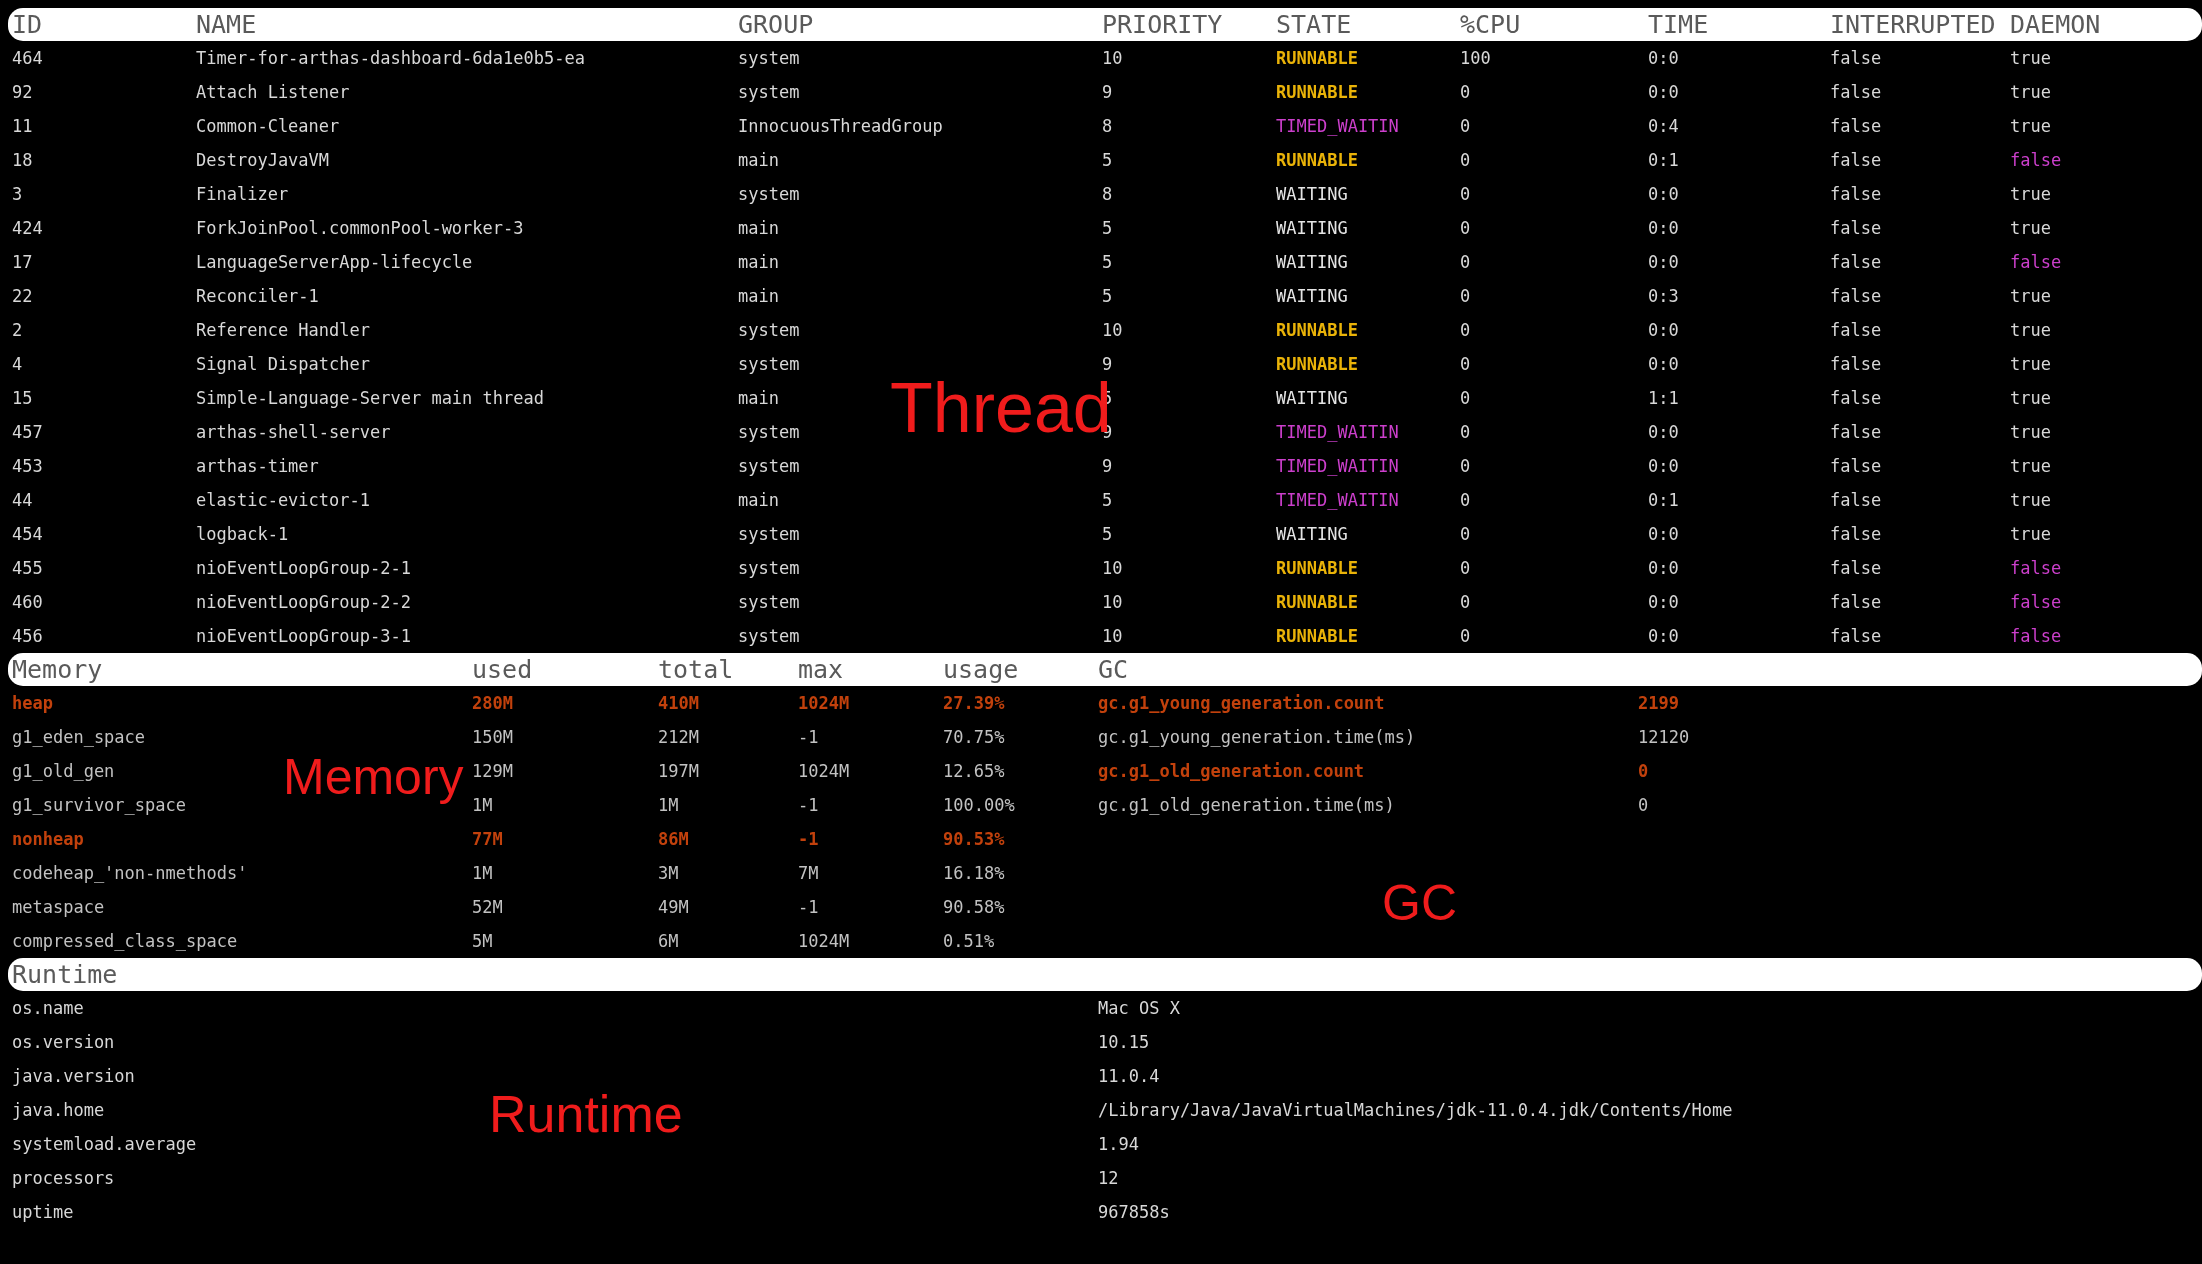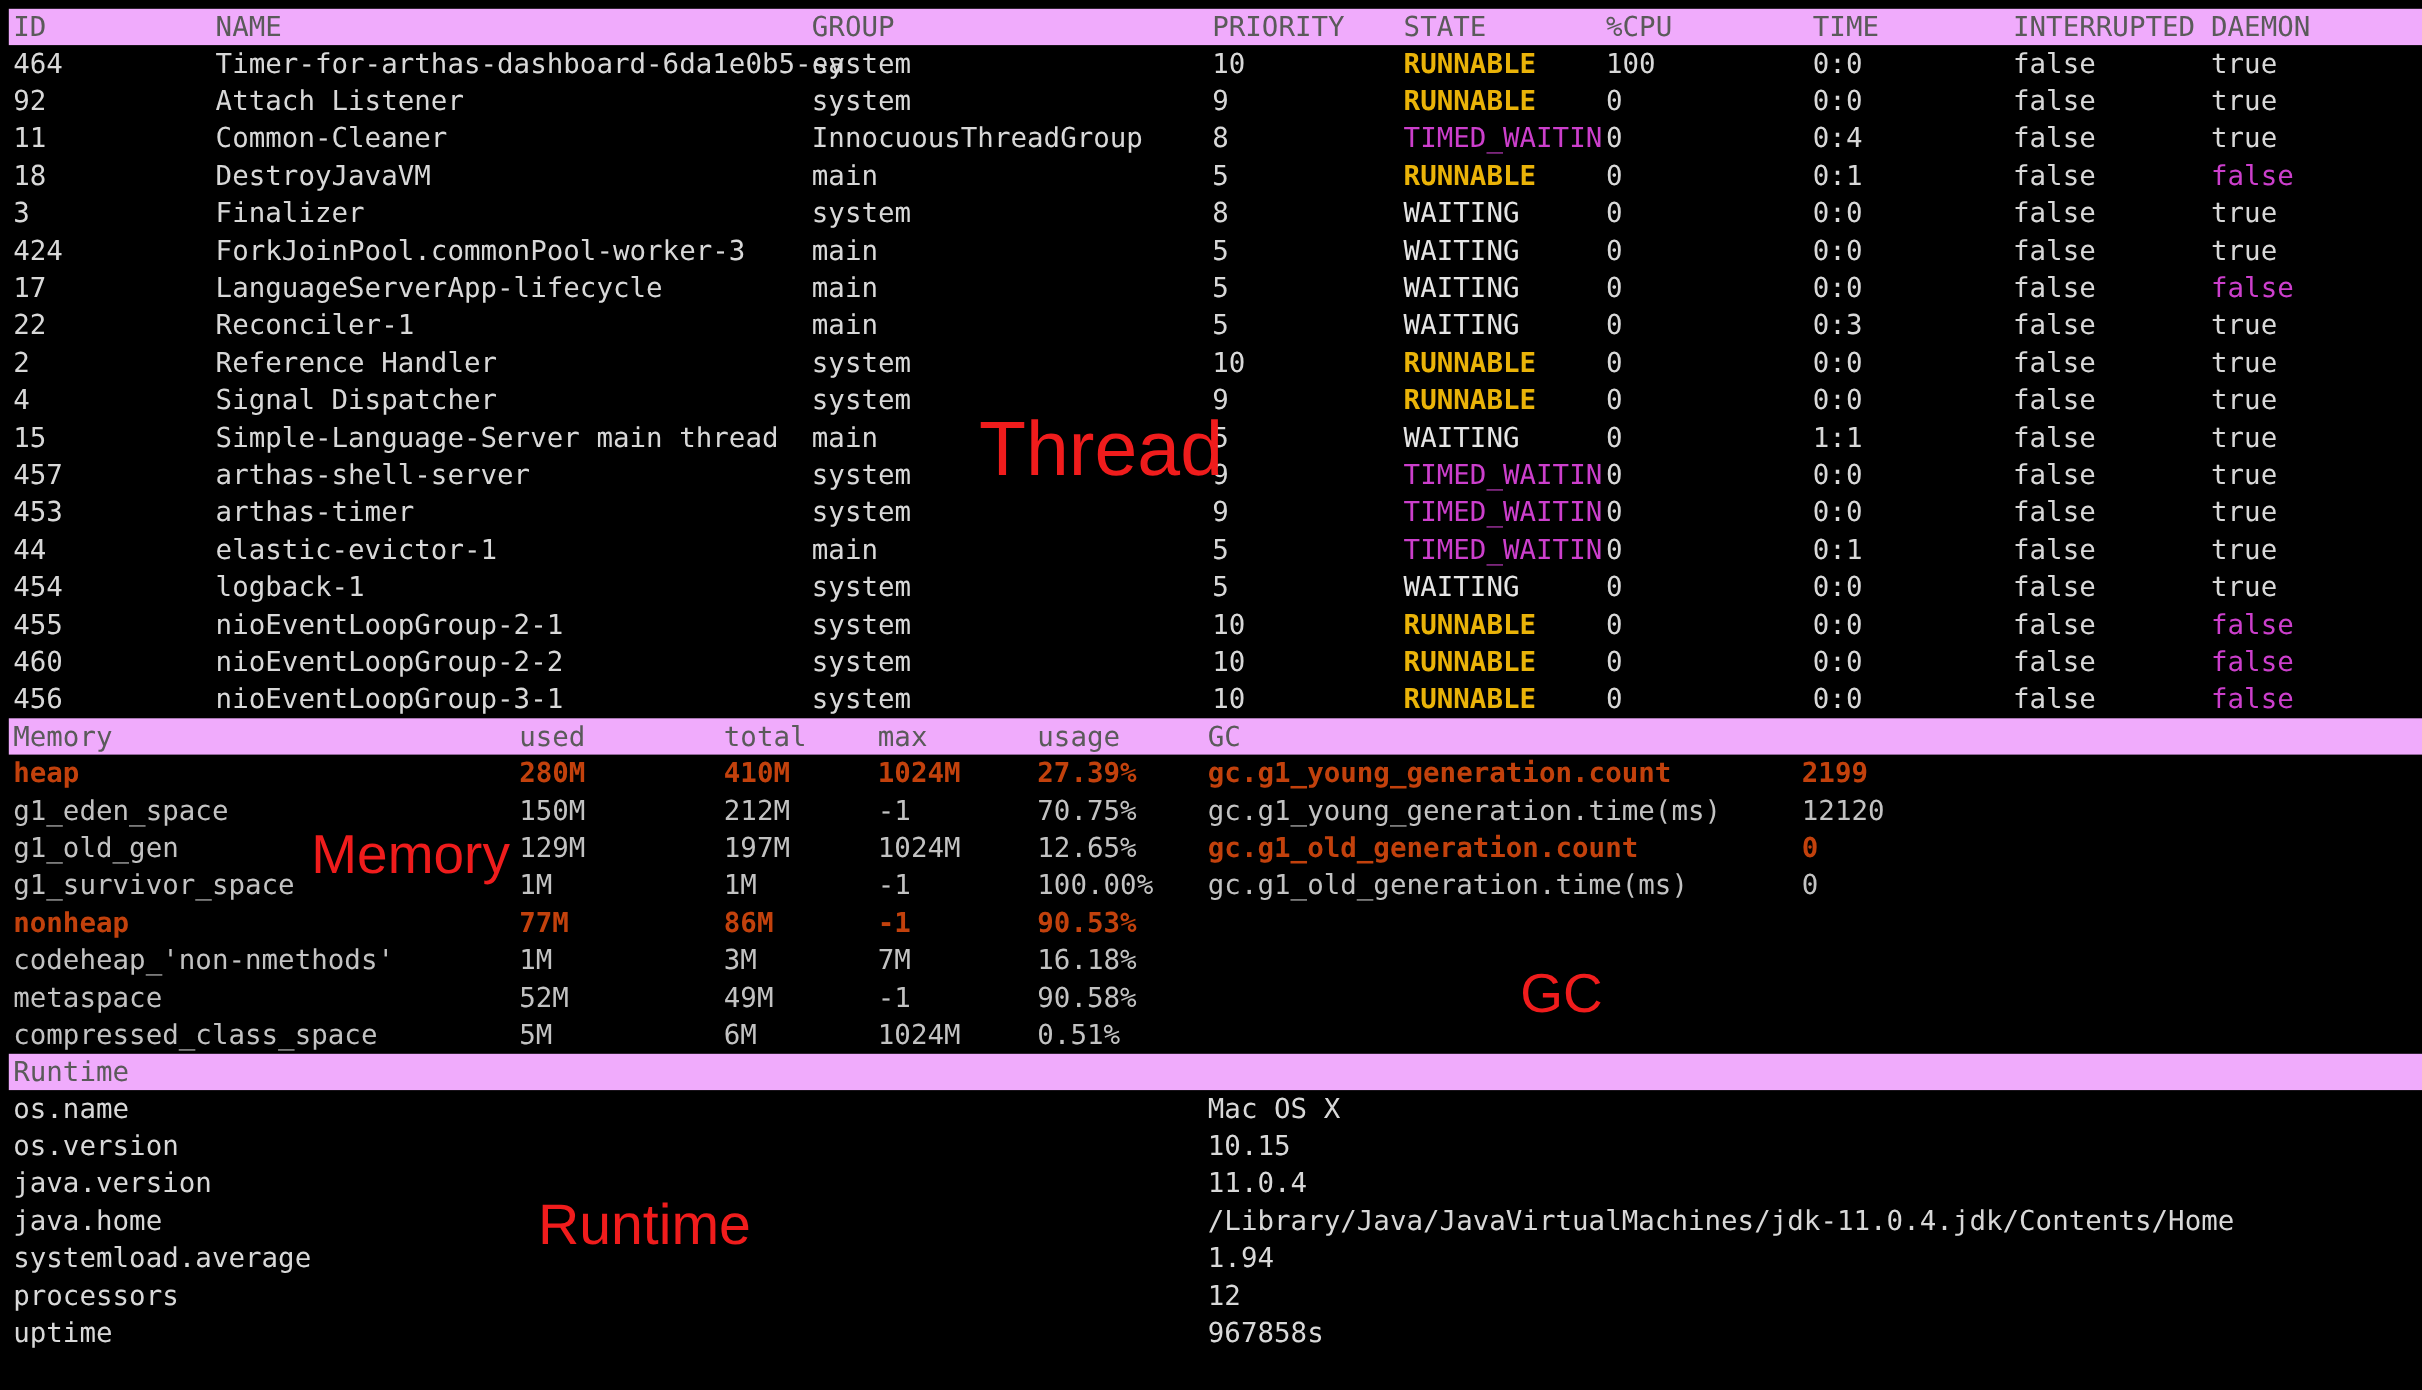--- a/index.html
+++ b/index.html
@@ -14,33 +14,34 @@
     left:0;top:0;width:2202px;height:1264px;
     background:#000;
     box-sizing:border-box;
     padding-left:8px;
     padding-top:8px;
   }
   .pane{position:relative;width:2194px;}
 
   
   .hdr{
-    background:#f0abfc;
+    background:#ffffff;
     color:#5a5a5a;
     height:33px;
     line-height:33px;
     font-size:25px;
     position:relative;
     white-space:pre;
     width:2194px;
+    border-radius:15px;
   }
   .row{
     height:34px;
     line-height:34px;
-    font-size:25px;
+    font-size:17px;
     position:relative;
     white-space:pre;
     color:#d0d0d0;
     width:2194px;
   }
   .cell{position:absolute;top:0;white-space:pre;}
 
   .c-white{color:#d8d8d8;}
   .c-green{color:#eab308;font-weight:bold;}
   .c-yellow{color:#e5e5e5;}

